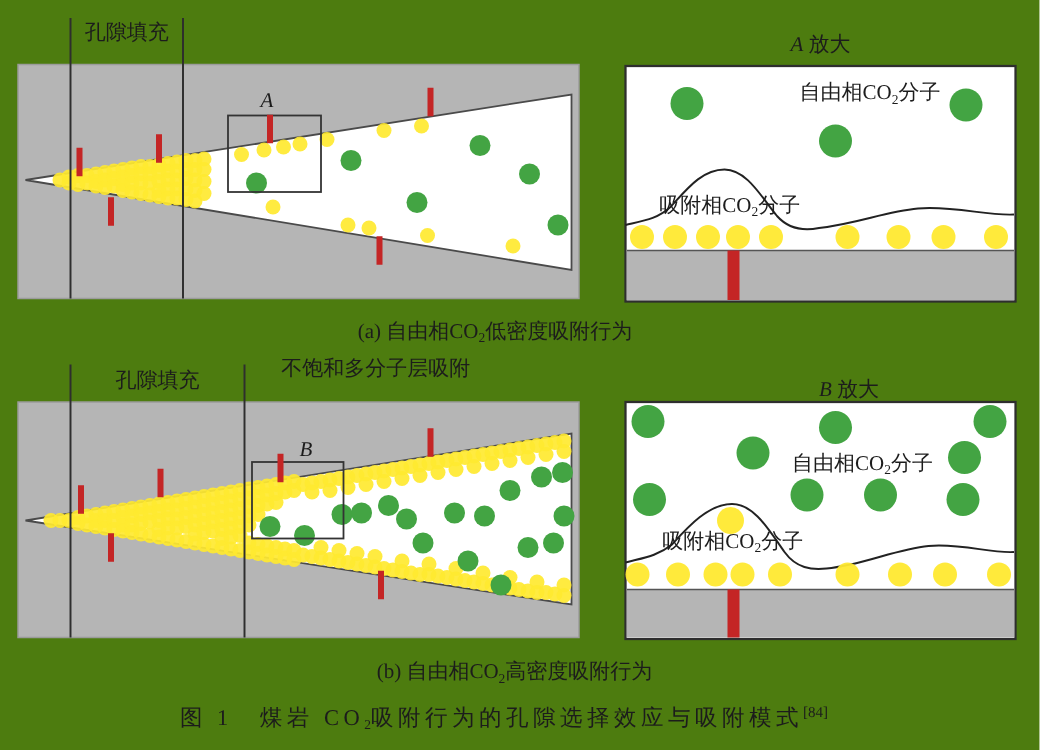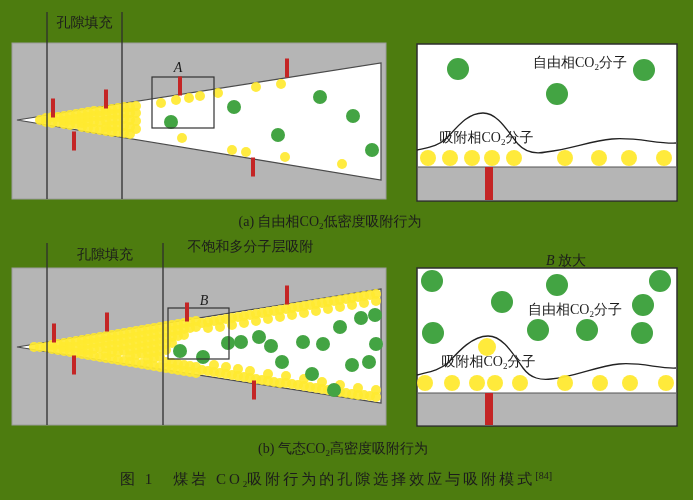--- a/index.html
+++ b/index.html
@@ -433,22 +433,23 @@
 
   <div class="lbl" style="left:47px;top:14px;width:75px;">孔隙填充</div>
   <div class="lbl it" style="left:168px;top:59px;width:20px;">A</div>
 
   <div class="lbl cap" style="left:0px;top:213px;width:660px;"><span>(a) 自由相CO</span><sub>2</sub><span>低密度吸附行为</span></div>
 
   <div class="lbl" style="left:47px;top:246px;width:116px;">孔隙填充</div>
   <div class="lbl" style="left:163px;top:238px;width:175px;">不饱和多分子层吸附</div>
   <div class="lbl it" style="left:194px;top:292px;width:20px;">B</div>
 
-  <div class="lbl cap" style="left:0px;top:440px;width:686px;"><span>(b) 气态CO</span><sub>2</sub><span>高密度吸附行为</span></div>
-
+  <div class="lbl cap" style="left:0px;top:440px;width:686px;"><span>(b) 自由相CO</span><sub>2</sub><span>高密度吸附行为</span></div>
+
+  <div class="lbl" style="left:417px;top:22px;width:260px;"><span class="it">A</span><span> 放大</span></div>
   <div class="lbl" style="left:480px;top:54px;width:200px;"><span>自由相CO</span><sub>2</sub><span>分子</span></div>
   <div class="lbl" style="left:424px;top:129px;width:125px;"><span>吸附相CO</span><sub>2</sub><span>分子</span></div>
 
   <div class="lbl" style="left:436px;top:252px;width:260px;"><span class="it">B</span><span> 放大</span></div>
   <div class="lbl" style="left:475px;top:301px;width:200px;"><span>自由相CO</span><sub>2</sub><span>分子</span></div>
   <div class="lbl" style="left:426px;top:353px;width:125px;"><span>吸附相CO</span><sub>2</sub><span>分子</span></div>
 
   <div class="lbl figcap" style="left:0px;top:467px;width:672px;"><span>图 1　煤岩 CO</span><sub>2</sub><span>吸附行为的孔隙选择效应与吸附模式</span><sup>[84]</sup></div>
 
 </div>

